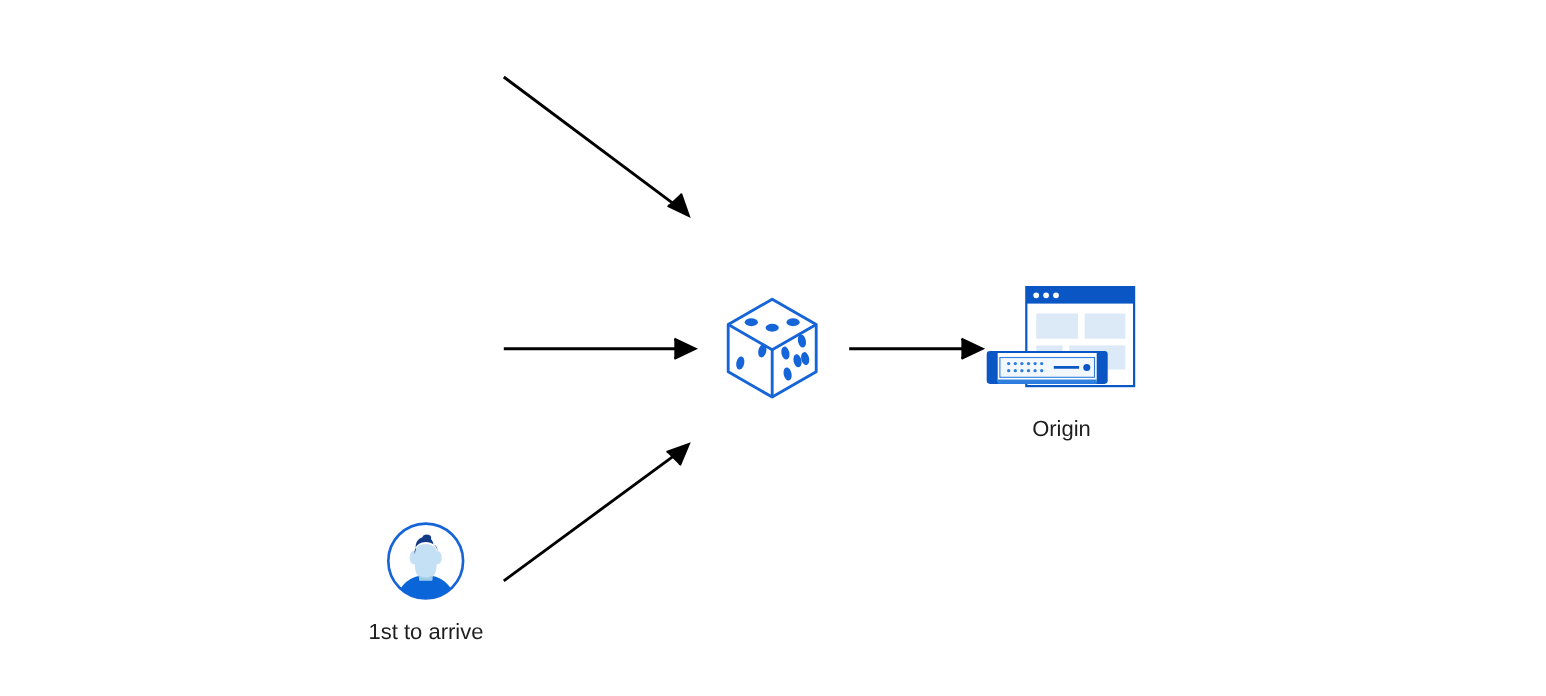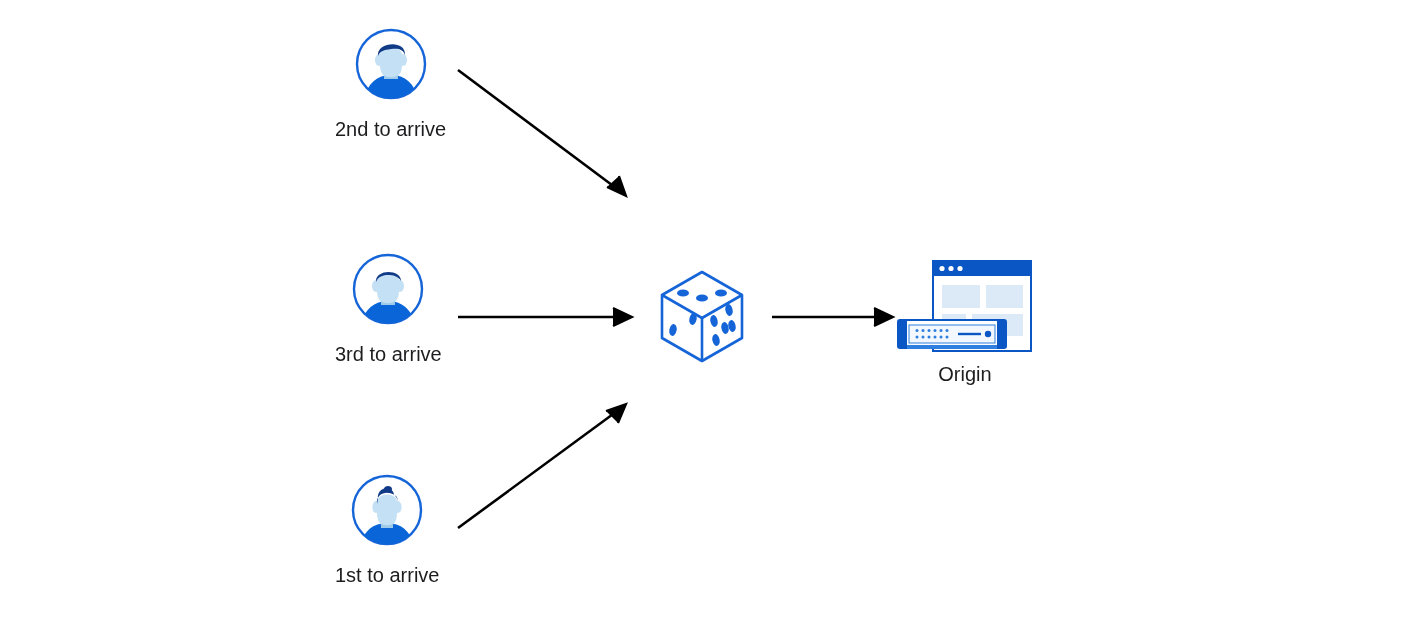--- a/index.html
+++ b/index.html
@@ -28,21 +28,21 @@
     font-size: 20px;
     color: #1d1d1f;
     line-height: 1.2;
     white-space: nowrap;
     text-align: center;
   }
   .avatar-wrap { width: 74px; height: 74px; }
   .avatar-label { margin-top: 16px; }
   .dice-wrap { width: 90px; height: 96px; }
   .origin-wrap { width: 140px; height: 100px; }
-  .origin-label { margin-top: 4px; }
+  .origin-label { margin-top: 20px; }
   .arrow-layer {
     position: absolute;
     left: 0; top: 0;
     width: 1405px;
     height: 633px;
     pointer-events: none;
   }
 </style>
 </head>
 <body>
@@ -67,65 +67,21 @@
         <polyline points="606,411 626,404 618,423" fill="#000000" stroke="#000000" stroke-width="2.2" stroke-linejoin="miter"></polyline>
       </g>
 
       <g>
         <line x1="772" y1="317" x2="889" y2="317"></line>
         <polyline points="874,308 893,317 874,326" fill="#000000" stroke="#000000" stroke-width="2.2" stroke-linejoin="miter"></polyline>
       </g>
     </g>
   </svg>
 
-  <div class="node" style="left:335px; top:27px;">
-    <div class="avatar-wrap">
-      <svg viewBox="0 0 74 74" width="74" height="74" xmlns="http://www.w3.org/2000/svg">
-        <defs>
-          <clipPath id="clipA">
-              <circle cx="37" cy="37" r="34"></circle>
-            </clipPath>
-        </defs>
-        <circle cx="37" cy="37" r="34" fill="#ffffff" stroke="#1565d8" stroke-width="2.4"></circle>
-        <g clip-path="url(#clipA)">
-          <path d="M37 48 C52 48 62 58 64 74 L10 74 C12 58 22 48 37 48 Z" fill="#0a66d8"></path>
-          <path d="M30 42 h14 v10 h-14 Z" fill="#c3e0f5"></path>
-          <ellipse cx="25" cy="33" rx="4" ry="6" fill="#c3e0f5"></ellipse>
-          <ellipse cx="49" cy="33" rx="4" ry="6" fill="#c3e0f5"></ellipse>
-          <path d="M26 28 C26 18 48 18 48 28 L48 38 C48 48 42 52 37 52 C32 52 26 48 26 38 Z" fill="#c3e0f5"></path>
-          <path d="M24 29 C22 15 52 12 51 28 C49 22 44 21 37 22 C30 23 26 24 24 29 Z" fill="#123b87"></path>
-          <path d="M30 48 C33 51 41 51 44 48 L44 52 L30 52 Z" fill="#9fcbe8"></path>
-        </g>
-      </svg>
-    </div>
-    <div class="node-label avatar-label">2nd to arrive</div>
-  </div>
 
-  <div class="node" style="left:335px; top:252px;">
-    <div class="avatar-wrap">
-      <svg viewBox="0 0 74 74" width="74" height="74" xmlns="http://www.w3.org/2000/svg">
-        <defs>
-          <clipPath id="clipB">
-              <circle cx="37" cy="37" r="34"></circle>
-            </clipPath>
-        </defs>
-        <circle cx="37" cy="37" r="34" fill="#ffffff" stroke="#1565d8" stroke-width="2.4"></circle>
-        <g clip-path="url(#clipB)">
-          <path d="M37 49 C52 49 62 59 64 74 L10 74 C12 59 22 49 37 49 Z" fill="#0a66d8"></path>
-          <path d="M30 43 h14 v10 h-14 Z" fill="#c3e0f5"></path>
-          <ellipse cx="25" cy="34" rx="4" ry="6" fill="#c3e0f5"></ellipse>
-          <ellipse cx="49" cy="34" rx="4" ry="6" fill="#c3e0f5"></ellipse>
-          <path d="M26 29 C26 19 48 19 48 29 L48 39 C48 49 42 53 37 53 C32 53 26 49 26 39 Z" fill="#c3e0f5"></path>
-          <path d="M25 30 C24 17 50 17 50 29 C47 24 42 23 37 23 C31 23 27 25 25 30 Z" fill="#123b87"></path>
-          <path d="M30 49 C33 52 41 52 44 49 L44 53 L30 53 Z" fill="#9fcbe8"></path>
-        </g>
-      </svg>
-    </div>
-    <div class="node-label avatar-label">3rd to arrive</div>
-  </div>
 
   <div class="node" style="left:335px; top:473px;">
     <div class="avatar-wrap">
       <svg viewBox="0 0 74 74" width="74" height="74" xmlns="http://www.w3.org/2000/svg">
         <defs>
           <clipPath id="clipC">
               <circle cx="37" cy="37" r="34"></circle>
             </clipPath>
         </defs>
         <circle cx="37" cy="37" r="34" fill="#ffffff" stroke="#1565d8" stroke-width="2.4"></circle>

